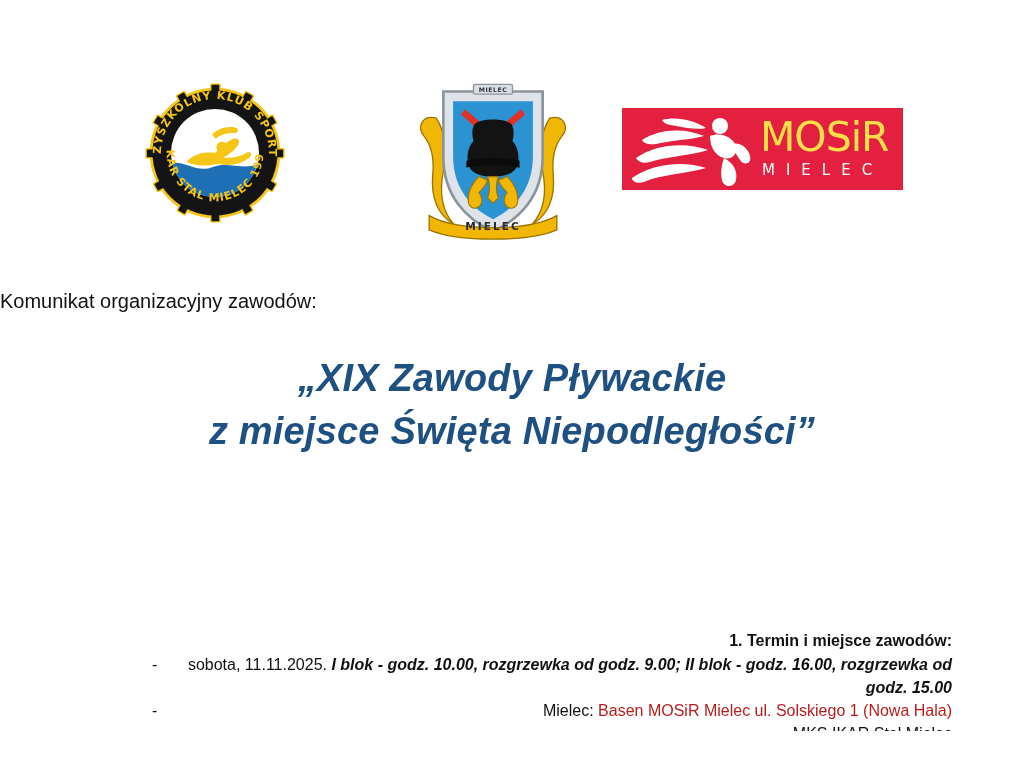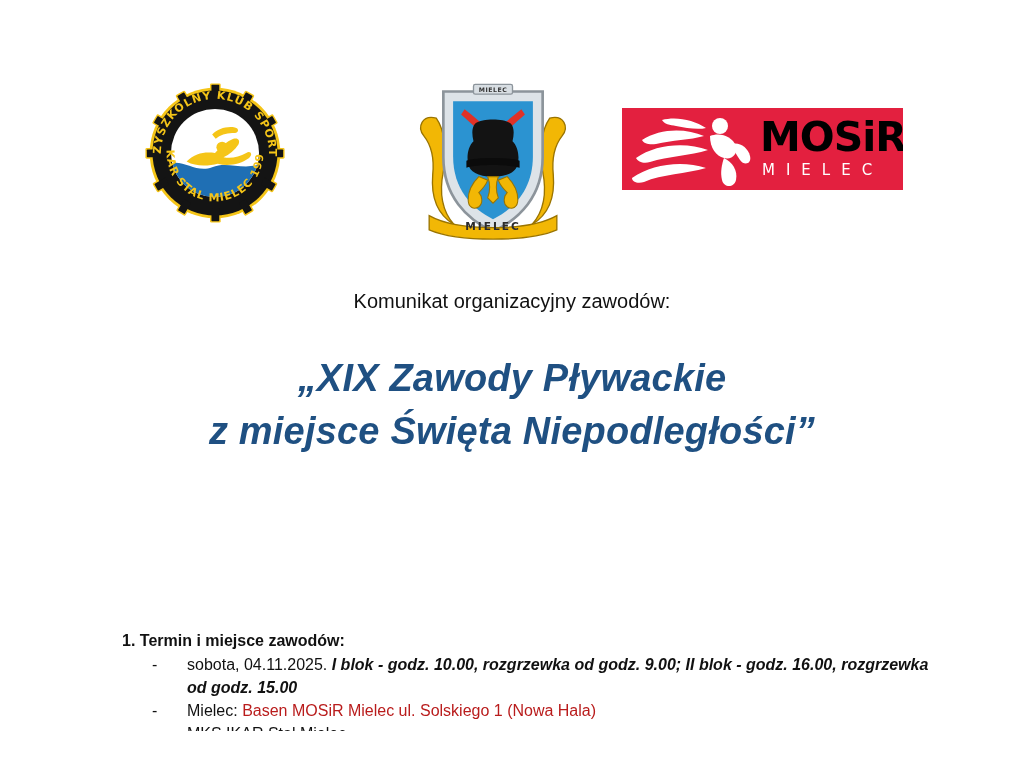--- a/index.html
+++ b/index.html
@@ -60,45 +60,45 @@
     left: 6px;
     top: 2px;
     width: 130px;
     height: 80px;
   }
   .logo-mosir .mosir-word {
     position: absolute;
     left: 138px;
     top: 9px;
     font-family: "DejaVu Sans", sans-serif;
-    font-weight: bold;
+    font-weight: normal;
     font-size: 41px;
     line-height: 41px;
-    color: #000000;
+    color: #fde047;
     letter-spacing: -1px;
   }
   .logo-mosir .mosir-sub {
     position: absolute;
     left: 140px;
     top: 55px;
     font-family: "DejaVu Sans", sans-serif;
     font-weight: normal;
     font-size: 15px;
     line-height: 15px;
     color: #ffffff;
     letter-spacing: 11px;
   }
 
   
   .komunikat {
     position: absolute;
     left: 0;
     top: 288px;
     width: 1024px;
-    text-align: center;
+    text-align: left;
     font-size: 20px;
     line-height: 26px;
     color: #111111;
   }
   .main-title {
     position: absolute;
     left: 0;
     top: 352px;
     width: 1024px;
     text-align: center;
@@ -112,20 +112,21 @@
 
   
   .body-block {
     position: absolute;
     left: 122px;
     top: 629px;
     width: 830px;
     font-size: 16px;
     line-height: 22px;
     color: #111111;
+    text-align: right;
   }
   .section-head {
     font-weight: bold;
     font-size: 16px;
     line-height: 24px;
     margin: 0;
   }
   .dash-item {
     position: relative;
     margin: 0;
@@ -291,21 +292,21 @@
   <div>„XIX Zawody Pływackie</div>
   <div>z miejsce Święta Niepodległości”</div>
 </div>
 
 <div class="body-block">
 
   <div class="section-head">1. Termin i miejsce zawodów:</div>
 
   <div class="dash-item">
     <span class="dash">-</span>
-    <span>sobota, 04.11.2025. </span><span class="bi">I blok - godz. 10.00, rozgrzewka od godz. 9.00; II blok - godz. 16.00, rozgrzewka od godz. 15.00</span>
+    <span>sobota, 11.11.2025. </span><span class="bi">I blok - godz. 10.00, rozgrzewka od godz. 9.00; II blok - godz. 16.00, rozgrzewka od godz. 15.00</span>
   </div>
 
   <div class="dash-item">
     <span class="dash">-</span>
     <span>Mielec: </span><span class="red">Basen MOSiR Mielec ul. Solskiego 1 (Nowa Hala)</span>
   </div>
 
 
   <div class="dash-item clipped-row">
     <span class="dash">-</span>

